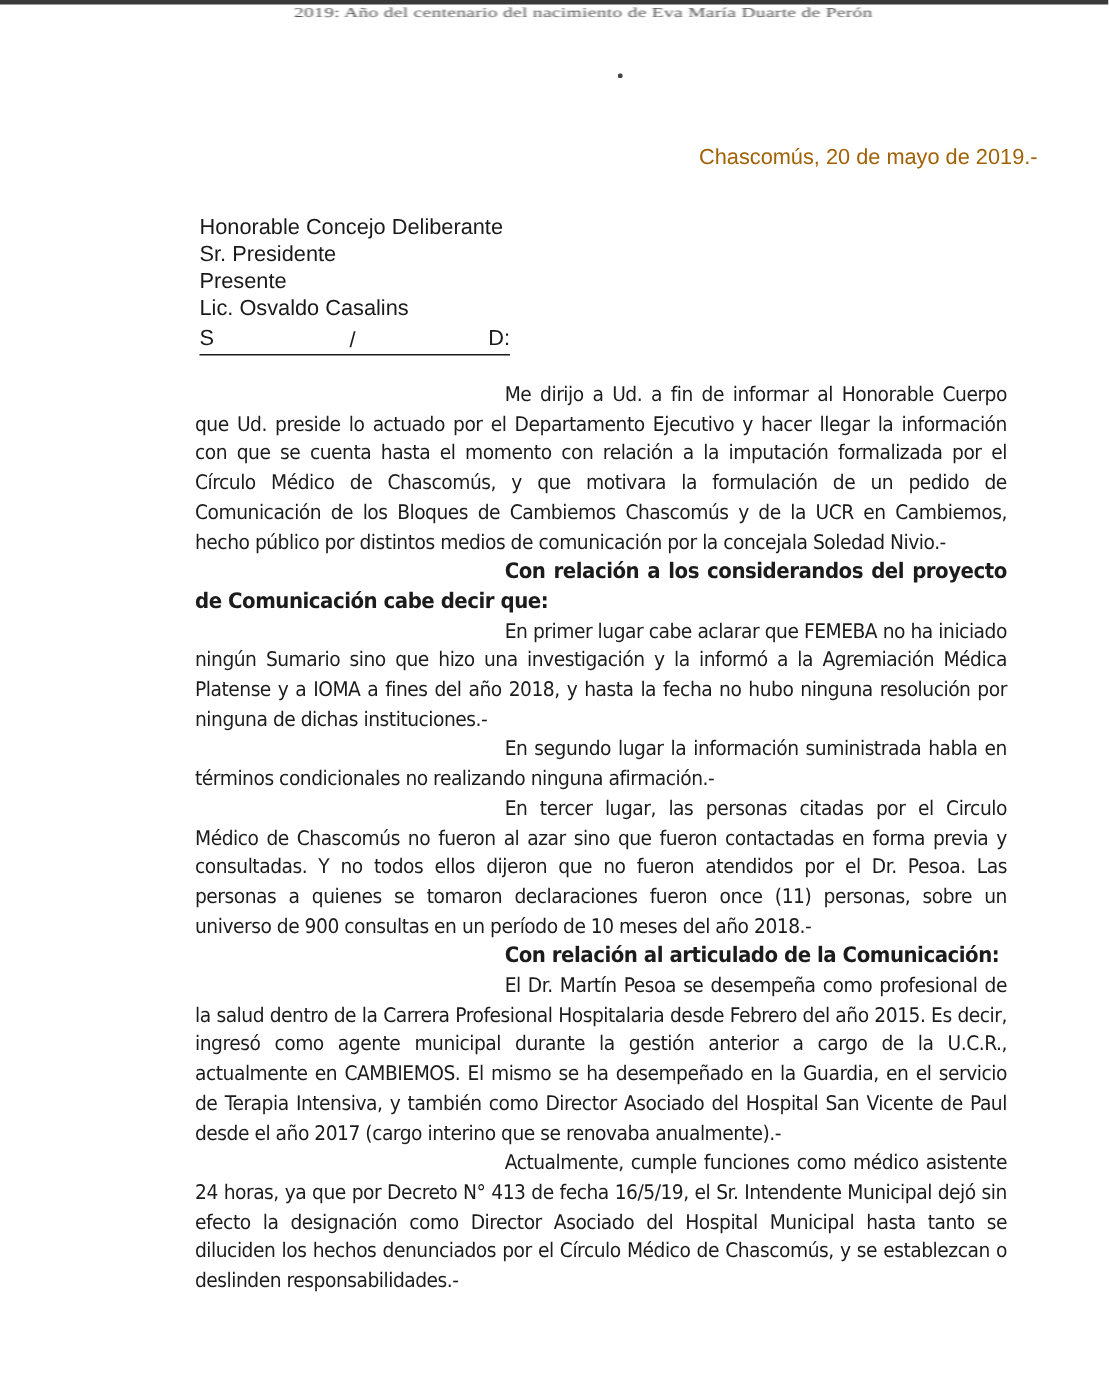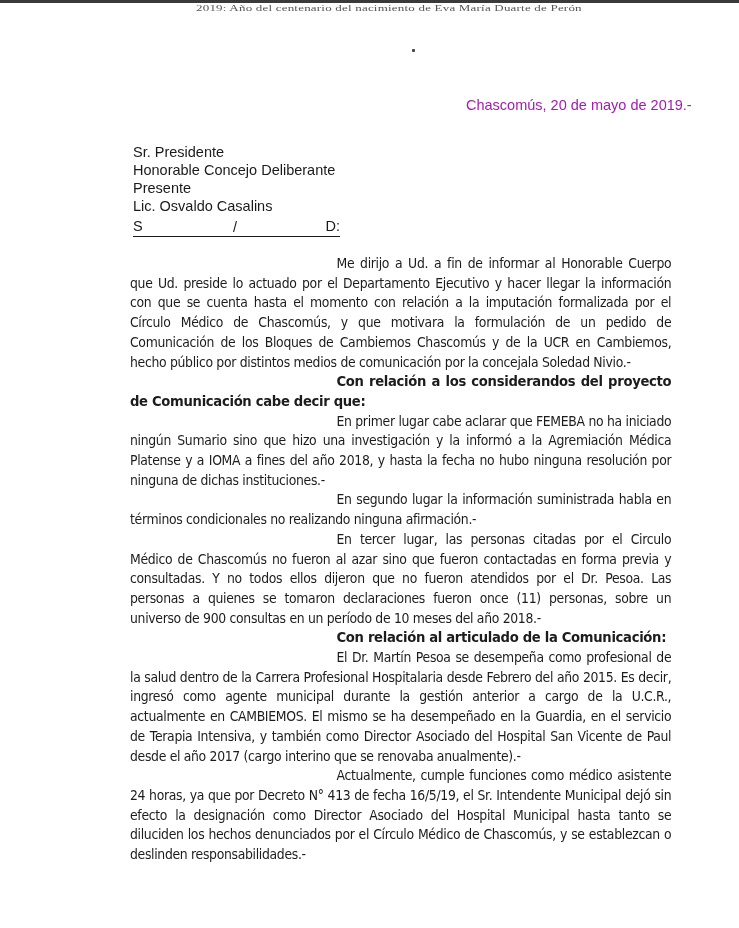--- a/index.html
+++ b/index.html
@@ -17,21 +17,21 @@
     font-family: "Liberation Serif", serif; font-size: 13px;
     color: #555; white-space: nowrap; letter-spacing: 0.2px;
     filter: blur(0.6px); transform: scaleY(0.7); transform-origin: top left;
   }
   .stray-dot {
     position: absolute; left: 412px; top: 49px; width: 3px; height: 3px;
     background: #444; border-radius: 1px;
   }
   .date {
     position: absolute; left: 466px; top: 97px;
-    font-size: 14.5px; color: #a21caf;
+    font-size: 14.5px; color: #a16207;
   }
   .addressee {
     position: absolute; left: 133px; top: 143px;
     font-size: 14.5px; line-height: 18px;
   }
   .addressee div { white-space: nowrap; }
   .sd-line {
     position: absolute; left: 133px; top: 218px; width: 207px; height: 18px;
     border-bottom: 1.3px solid #1a1a1a; font-size: 14.5px;
   }
@@ -52,22 +52,22 @@
 </head>
 <body>
 
 <div class="topbar"></div>
 <div class="header-motto">2019: Año del centenario del nacimiento de Eva María Duarte de Perón</div>
 <div class="stray-dot"></div>
 
 <div class="date">Chascomús, 20 de mayo de 2019.-</div>
 
 <div class="addressee">
+  <div>Honorable Concejo Deliberante</div>
   <div>Sr. Presidente</div>
-  <div>Honorable Concejo Deliberante</div>
   <div>Presente</div>
   <div>Lic. Osvaldo Casalins</div>
 </div>
 
 <div class="sd-line">
   <span class="s">S</span>
   <span class="slash">/</span>
   <span class="d">D:</span>
 </div>
 

